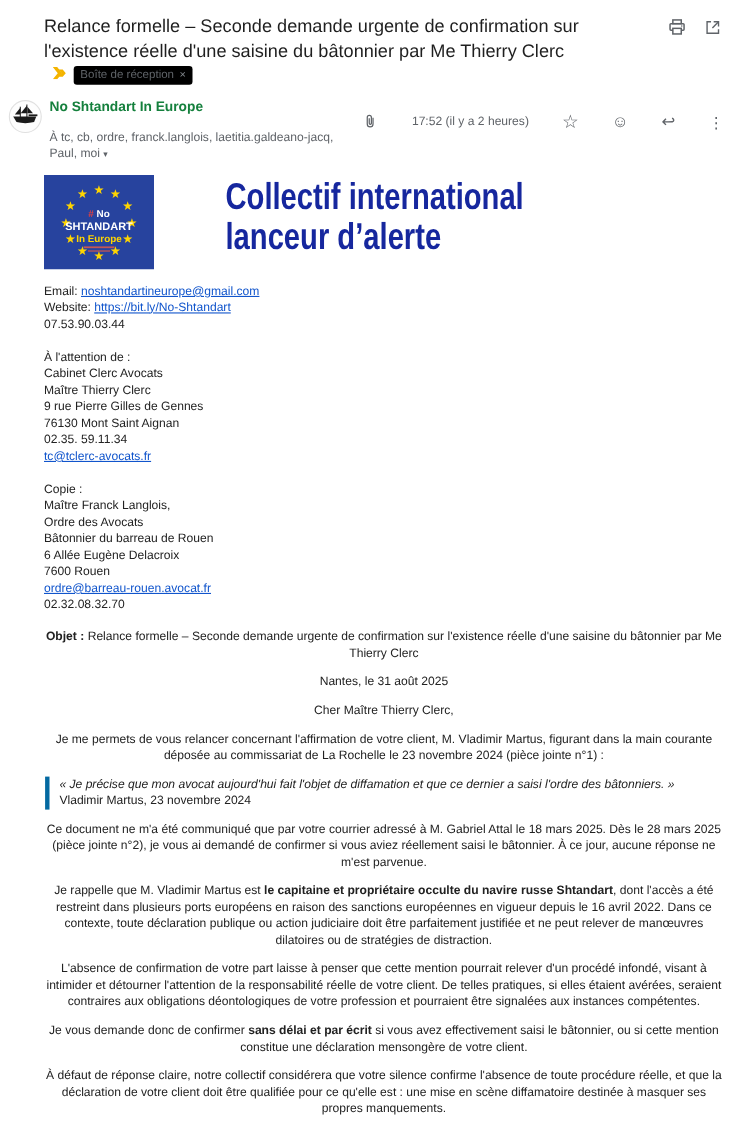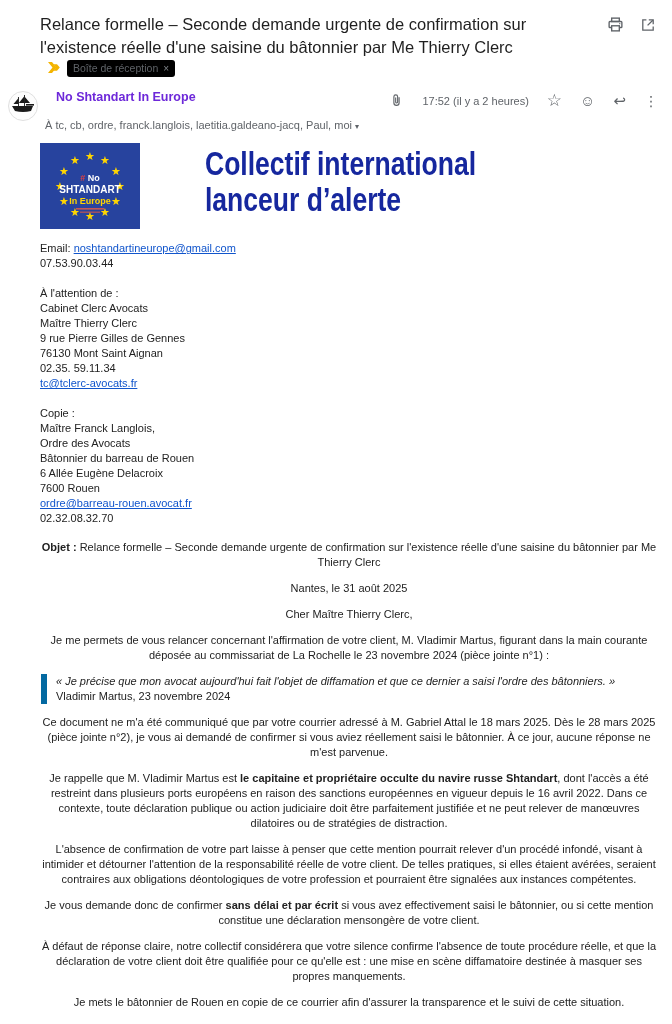--- a/index.html
+++ b/index.html
@@ -23,24 +23,24 @@
   .label-chip .x { color:#80868b; font-size:10px; cursor:pointer; }
   .top-actions { position:absolute; right:16px; top:16px; display:flex; gap:16px; }
   .icon-btn { background:none; border:none; padding:0; cursor:pointer; color:#5f6368; line-height:0; }
 
   .sender-row { display:flex; align-items:flex-start; padding:10px 14px 0 8px; }
   .avatar {
     width:30px; height:30px; border-radius:50%; background:#fdfdfd;
     border:1px solid #e0e0e0; overflow:hidden; flex:0 0 30px; margin-top:2px;
   }
   .sender-block { margin-left:7px; }
-  .sender-name { font-size:12.5px; font-weight:bold; color:#6d28d9; line-height:1.35;margin-left:11px; }
+  .sender-name { font-size:12.5px; font-weight:bold; color:#15803d; line-height:1.35; }
   .recipients { font-size:11px; color:#5f6368; line-height:1.4; cursor:pointer;margin-top:12px; }
   .recipients .caret { font-size:8px; margin-left:3px; }
-  .meta-cluster { margin-left:auto; display:flex; align-items:center; gap:18px; color:#5f6368; margin-top:3px; }
+  .meta-cluster { margin-left:auto; display:flex; align-items:center; gap:30px; color:#5f6368; margin-top:13px; }
   .meta-time { font-size:11px; white-space:nowrap; }
   .meta-ic { font-size:15px; line-height:1; color:#5f6368; background:none; border:none; cursor:pointer; padding:0; }
 
   
   .mail-body { padding:8px 14px 0 40px; font-size:11px; line-height:15px; }
 
   .banner { display:flex; align-items:flex-start; margin-top:2px; }
   .eu-logo { flex:0 0 100px; }
   .banner-title { margin-left:65px; margin-top:2px; }
   .banner-title .t-line {
@@ -50,21 +50,21 @@
 
   .contact-block { margin-top:8px; }
   .line { line-height:15px; }
   .bold { font-weight:normal; }
 
   .section { margin-top:15px; }
 
   .para { margin:11px 0;text-align:center; }
   .objet { margin-top:14px; }
   .quote {
-    border-left:6px solid #0369a1; padding-left:9px; margin:11px 0 11px 1px;
+    border-left:4px solid #0369a1; padding-left:9px; margin:11px 0 11px 1px;
   }
   .quote .q1 { font-style:italic; }
 </style>
 </head>
 <body>
 
 <div class="subject-row">
   <span class="subject">Relance formelle – Seconde demande urgente de confirmation sur l'existence réelle d'une saisine du bâtonnier par Me Thierry Clerc</span><span class="subject-extras"><span class="imp-icon"><svg width="13" height="11" viewBox="0 0 13 11">
           <path d="M0,0 L4,0 L8.5,5.5 L4,11 L0,11 L4.5,5.5 Z" fill="#f4b400"></path>
           <path d="M5.5,2.2 L8,5.5 L5.5,8.8 L9,8.8 L11.8,5.5 L9,2.2 Z" fill="#f4b400"></path>
@@ -147,20 +147,21 @@
       </svg>
     </div>
     <div class="banner-title">
       <div class="t-line">Collectif international</div>
       <div class="t-line">lanceur d’alerte</div>
     </div>
   </div>
 
   <div class="contact-block">
     <div class="line"><span>Email: </span><a>noshtandartineurope@gmail.com</a></div>
+    <div class="line"><span>Website: </span><a>https://bit.ly/No-Shtandart</a></div>
     <div class="line">07.53.90.03.44</div>
   </div>
 
   <div class="section">
     <div class="line bold">À l'attention de :</div>
     <div class="line">Cabinet Clerc Avocats</div>
     <div class="line">Maître Thierry Clerc</div>
     <div class="line">9 rue Pierre Gilles de Gennes</div>
     <div class="line">76130 Mont Saint Aignan</div>
     <div class="line">02.35. 59.11.34</div>

